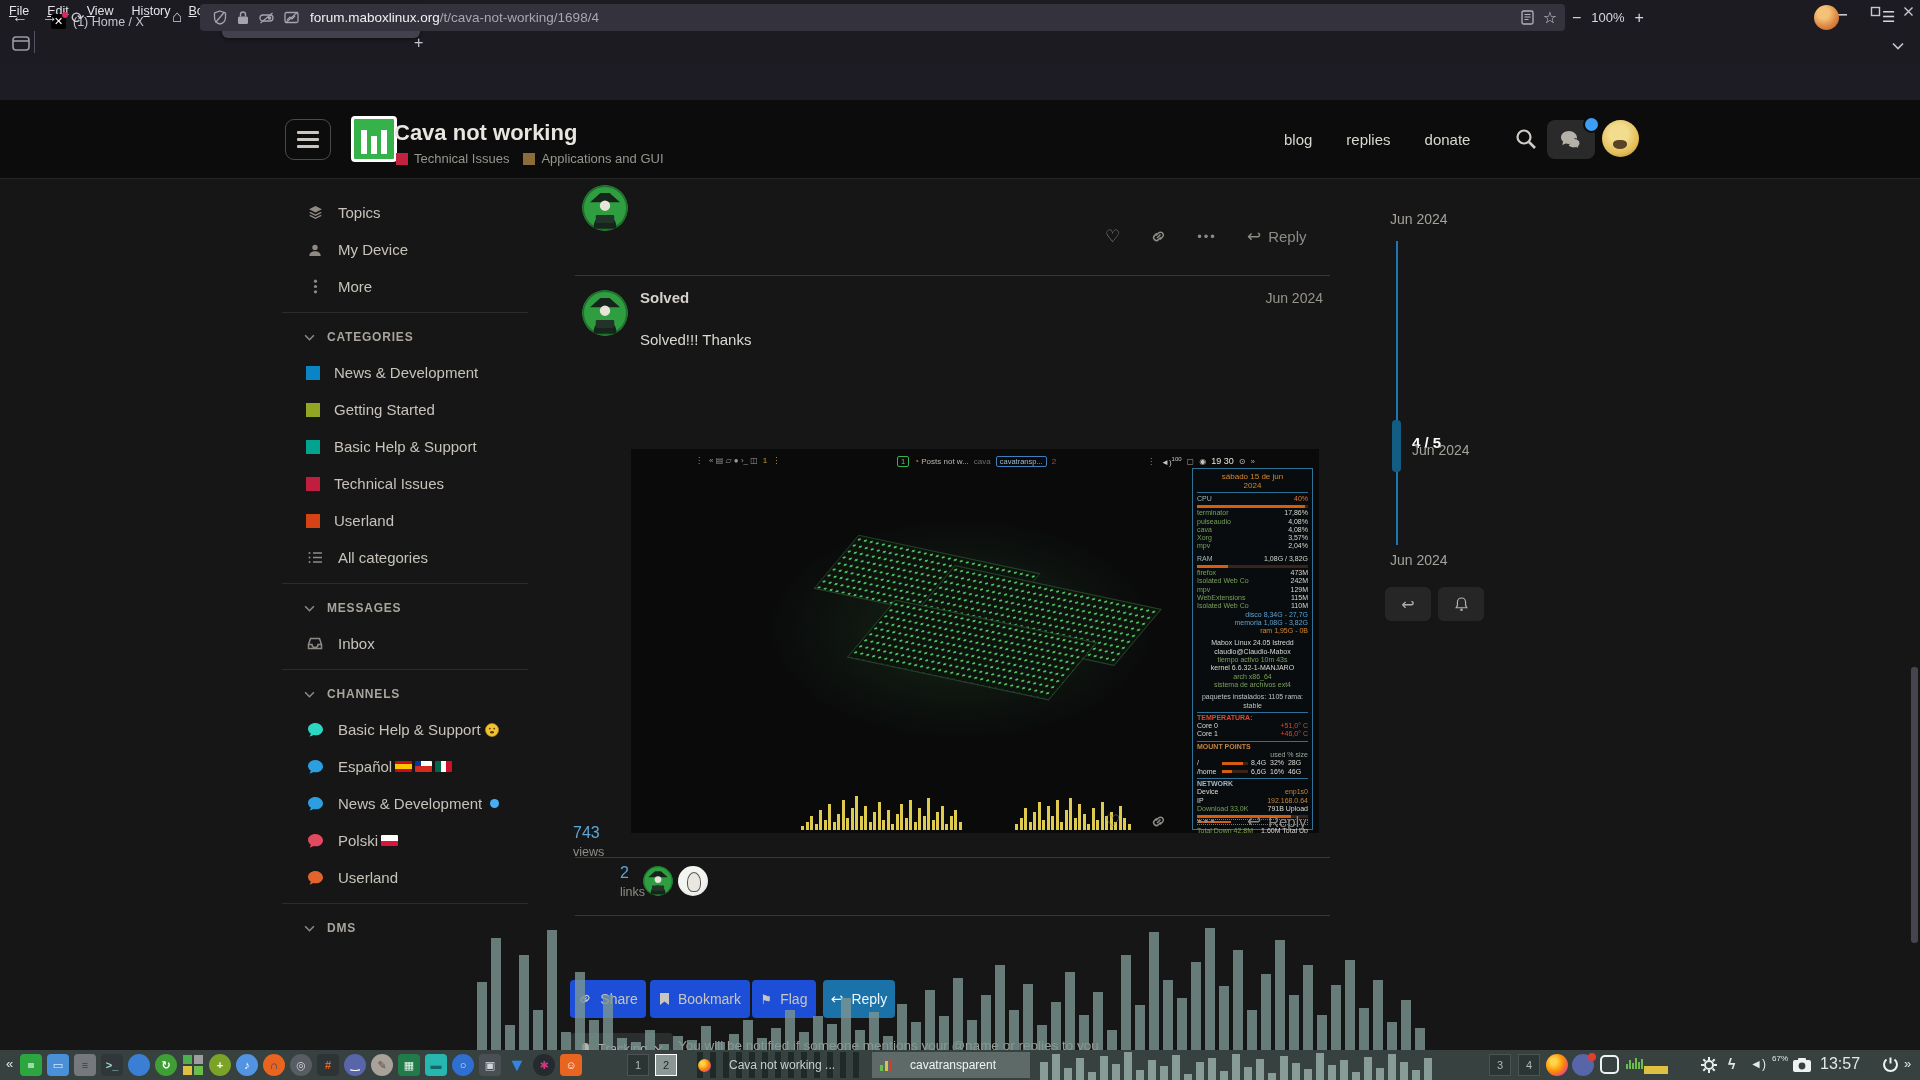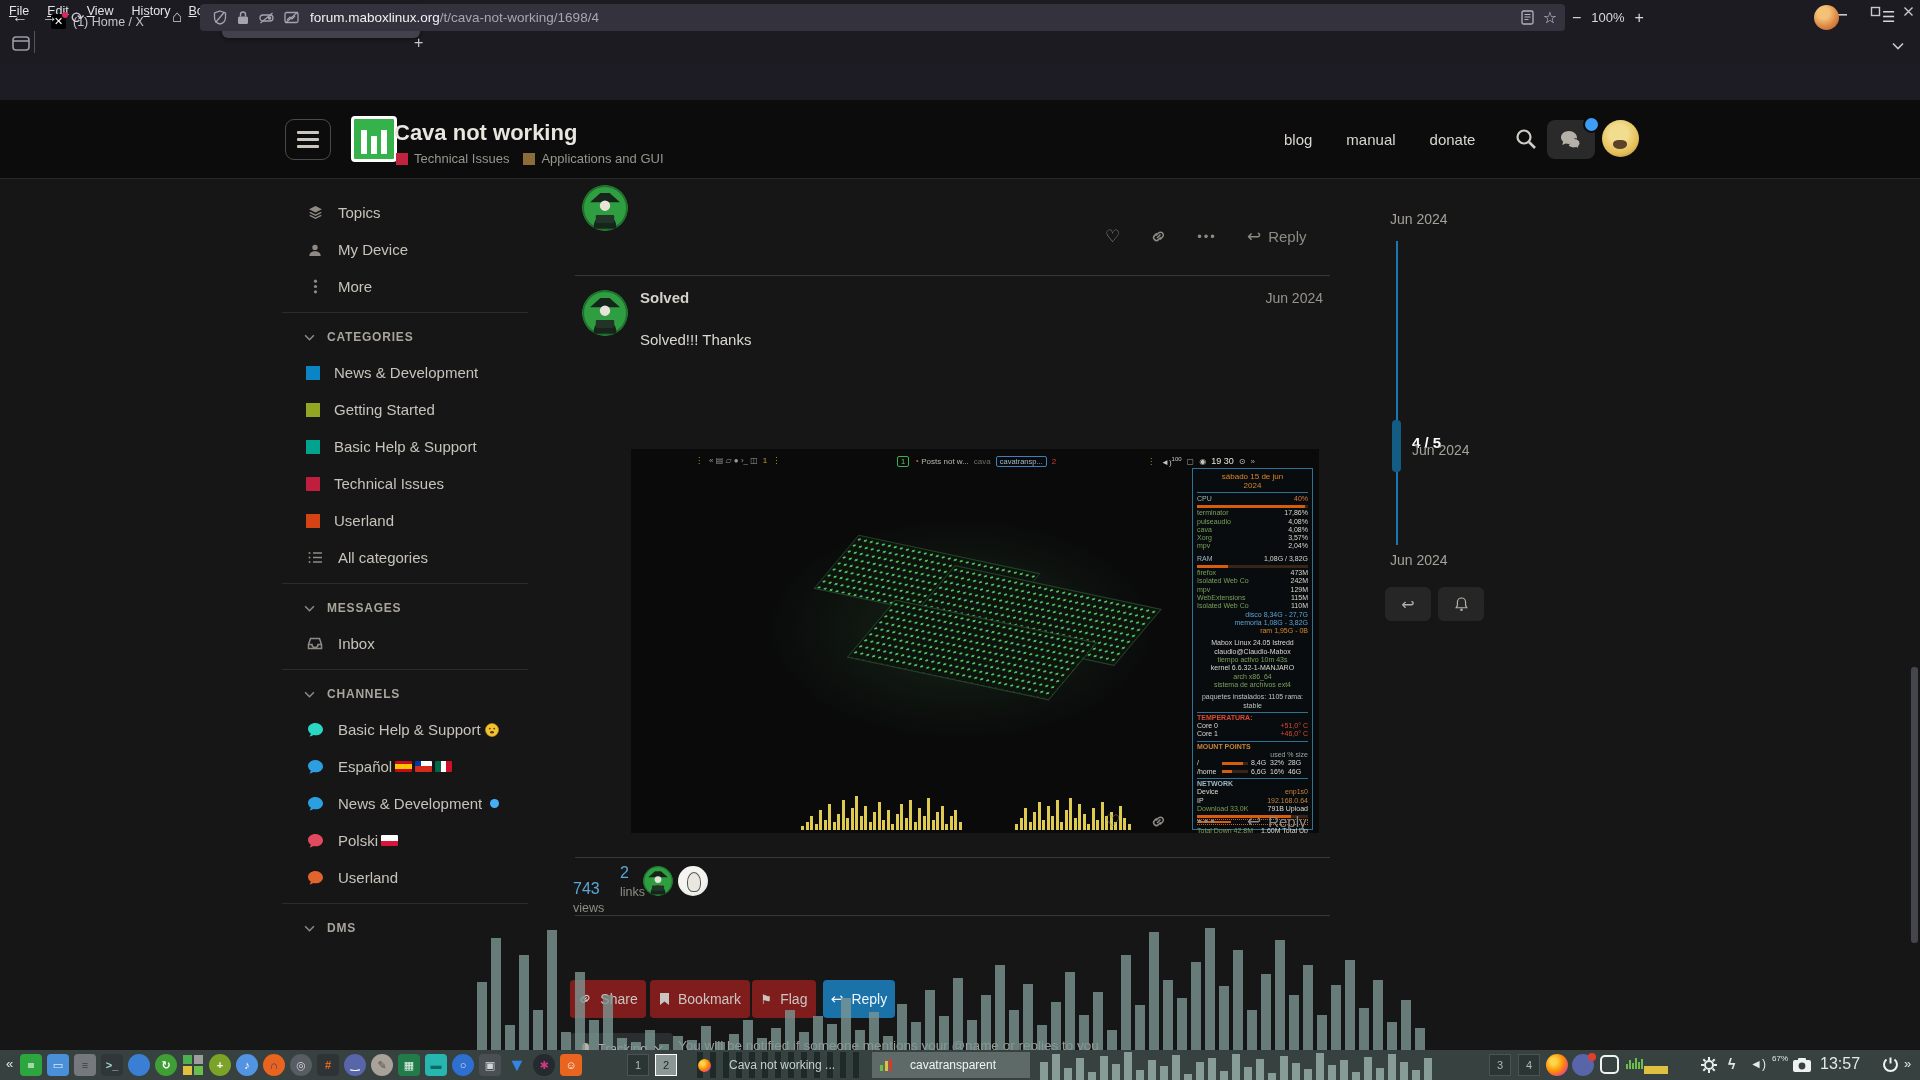--- a/index.html
+++ b/index.html
@@ -65,21 +65,21 @@
   
   .post-avatar{width:46px;height:46px;border-radius:50%;overflow:hidden;}
   .action-row{position:absolute;display:flex;align-items:center;gap:30px;color:#8e8b85;font-size:17px;}
   .action-row .reply{display:flex;align-items:center;gap:7px;font-size:15px;color:#8e8b85;}
   .sep{position:absolute;height:1px;background:#3a3831;}
   #post-author{font-size:15px;font-weight:bold;color:#d4d1cb;}
   #post-date,#post-date2{font-size:14px;color:#97948e;}
   #post-body{font-size:15px;color:#dcd9d3;}
   .stat-num{font-size:16px;color:#5ca7d6;}
   .stat-lbl{font-size:12.5px;color:#8f8c86;margin-top:3px;}
-  .foot-btn{position:absolute;height:38px;border-radius:4px;background:#7f1d1d;color:#c9c6c0;font-size:14px;display:flex;align-items:center;justify-content:center;gap:8px;}
+  .foot-btn{position:absolute;height:38px;border-radius:4px;background:#1d4ed8;color:#c9c6c0;font-size:14px;display:flex;align-items:center;justify-content:center;gap:8px;}
   .foot-btn.primary{background:#1b72a8;color:#eef6fb;}
   #notice{position:absolute;font-size:13.5px;color:#a3a09a;white-space:nowrap;}
   #tracking-btn{position:absolute;height:30px;background:#2a2e2f;border-radius:4px;color:#b5b2ac;font-size:13px;display:flex;align-items:center;gap:7px;padding:0 10px;}
 
   
   .tl-label{position:absolute;font-size:14px;color:#a5a29b;}
   #tl-line{left:1396px;width:2px;background:#1a76b5;}
   #tl-handle{left:1392px;width:9px;border-radius:4px;background:#135d85;}
   #tl-pos{position:absolute;font-size:15px;font-weight:bold;color:#fdfdfd;margin-top:16px;}
   .tl-btn{position:absolute;width:46px;height:34px;border-radius:6px;background:#262626;display:flex;align-items:center;justify-content:center;color:#b3b0aa;}
@@ -241,21 +241,21 @@
         </div>
       <div id="page-title" class="abs">Cava not working</div>
       <div id="tag-row" class="abs">
         <span class="tag-sq" id="tag-sq-0" style="background: rgb(192, 34, 64);"></span>
         <span>Technical Issues</span>
         <span class="tag-sq" id="tag-sq-1" style="margin-left: 8px; background: rgb(138, 109, 59);"></span>
         <span>Applications and GUI</span>
       </div>
       <div id="hdr-links" class="abs">
         <span class="hdr-link">blog</span>
-        <span class="hdr-link">manual</span>
+        <span class="hdr-link">replies</span>
         <span class="hdr-link">donate</span>
       </div>
       <svg class="abs" style="left:1514px;top:27px" width="24" height="24" viewBox="0 0 24 24">
           <circle cx="10" cy="10" r="6.5" fill="none" stroke="#cfccc5" stroke-width="2.2"></circle>
           <path d="M15 15l6 6" stroke="#cfccc5" stroke-width="2.6"></path>
         </svg>
       <div id="chat-btn" class="abs">
         <svg width="22" height="20" viewBox="0 0 22 20">
             <path d="M9 1C4.6 1 1 3.8 1 7.3c0 1.7.8 3.2 2.1 4.3L2.3 15l3.4-1.6c1 .3 2.1.5 3.3.5 4.4 0 8-2.8 8-6.3S13.4 1 9 1z" fill="#b5b1a9"></path>
             <path d="M14.5 8.5c3 .3 5.5 2.2 5.5 4.6 0 1.2-.6 2.3-1.6 3.1l.6 2.5-2.6-1.2c-.8.2-1.6.4-2.5.4-2.2 0-4.2-.9-5.3-2.3" fill="#b5b1a9" stroke="#2a2a2a" stroke-width="1"></path>
@@ -691,21 +691,21 @@
           <path d="M7 10l3.5-3.5M6 7.5L8.5 5a2.8 2.8 0 0 1 4 4L10 11.5M10.8 9.3L8.5 11.6a2.8 2.8 0 0 1-4-4l2.3-2.3" fill="none" stroke="#8e8b85" stroke-width="1.5"></path>
         </svg>
       <span style="font-size:13px;letter-spacing:2px">•••</span>
       <span class="reply">
           <span style="font-size:17px">↩</span>
           <span>Reply</span>
         </span>
     </div>
     <div class="sep" style="left:575px;top:757px;width:755px"></div>
 
-    <div class="abs" style="left:573px;top:780px">
+    <div class="abs" style="left:573px;top:724px">
       <div class="stat-num">743</div>
       <div class="stat-lbl">views</div>
     </div>
     <div class="abs" style="left:620px;top:764px">
       <div class="stat-num">2</div>
       <div class="stat-lbl">links</div>
     </div>
     <div class="abs" style="left:643px;top:766px">
         <span class="post-avatar" style="display:block;width:30px;height:30px" id="wiz3">
           <svg width="30" height="30" viewBox="0 0 40 40">

